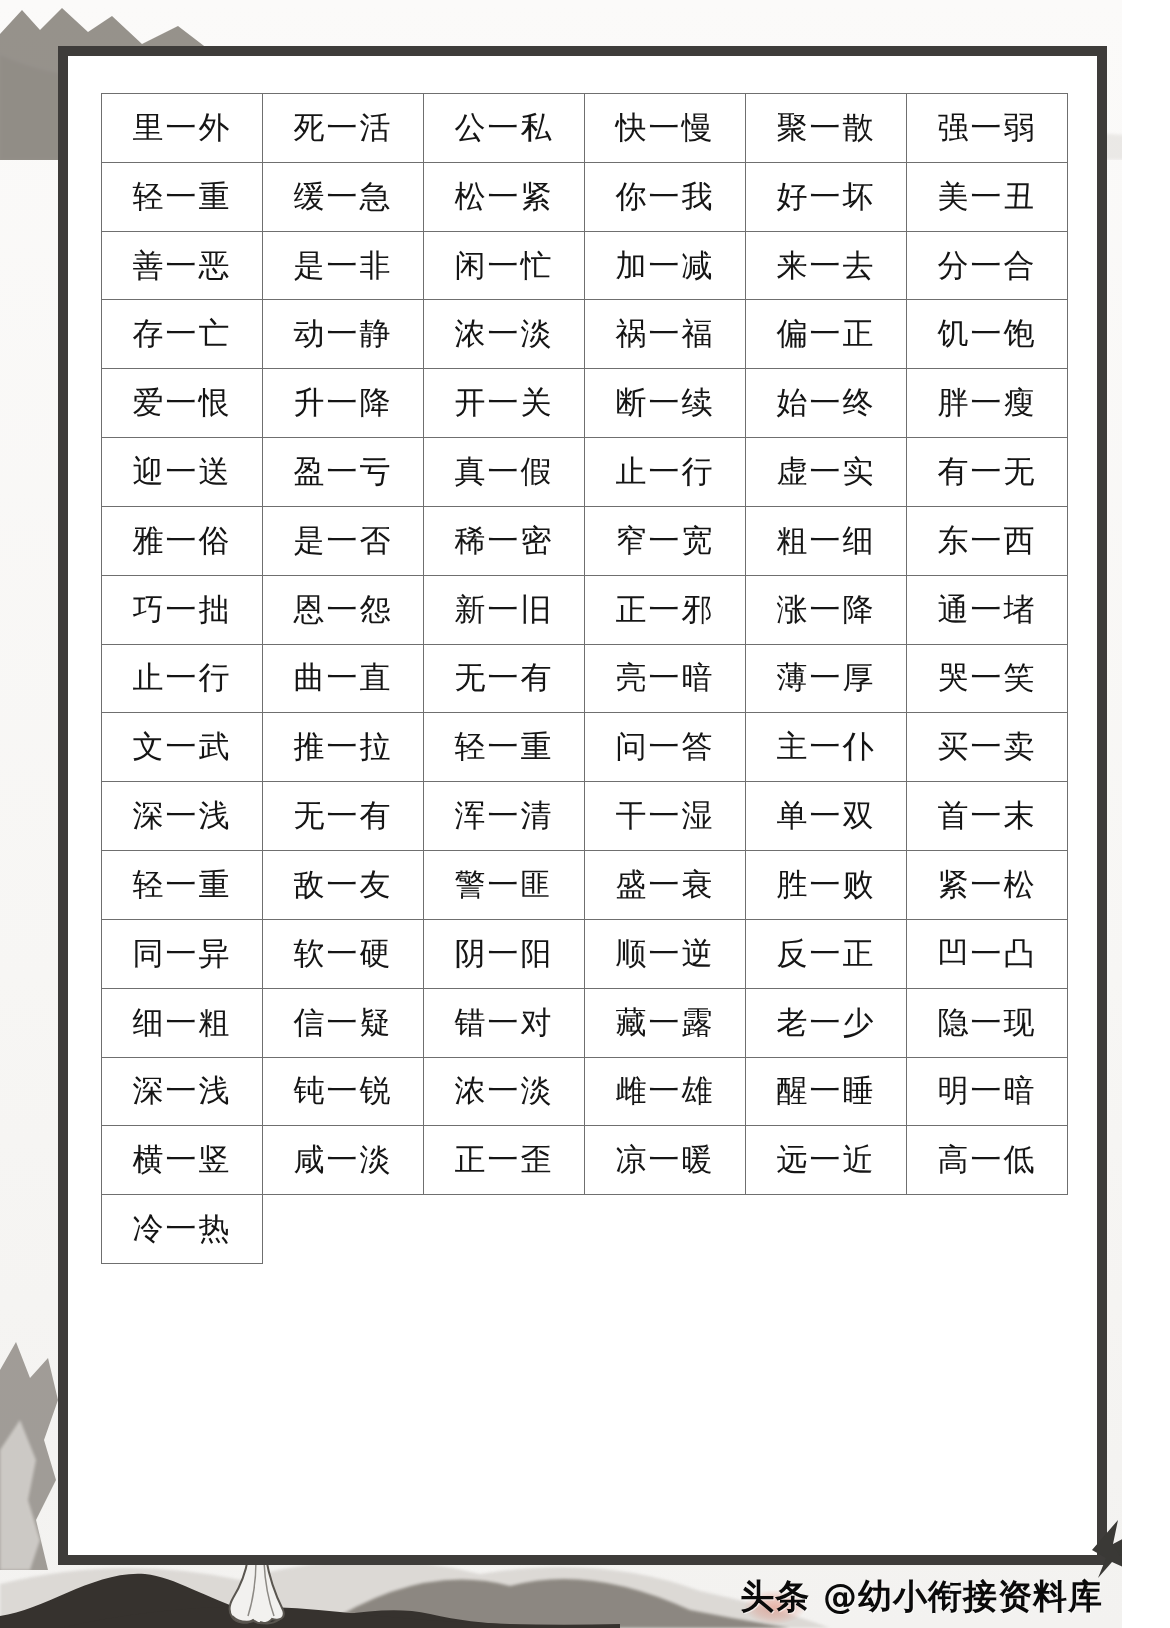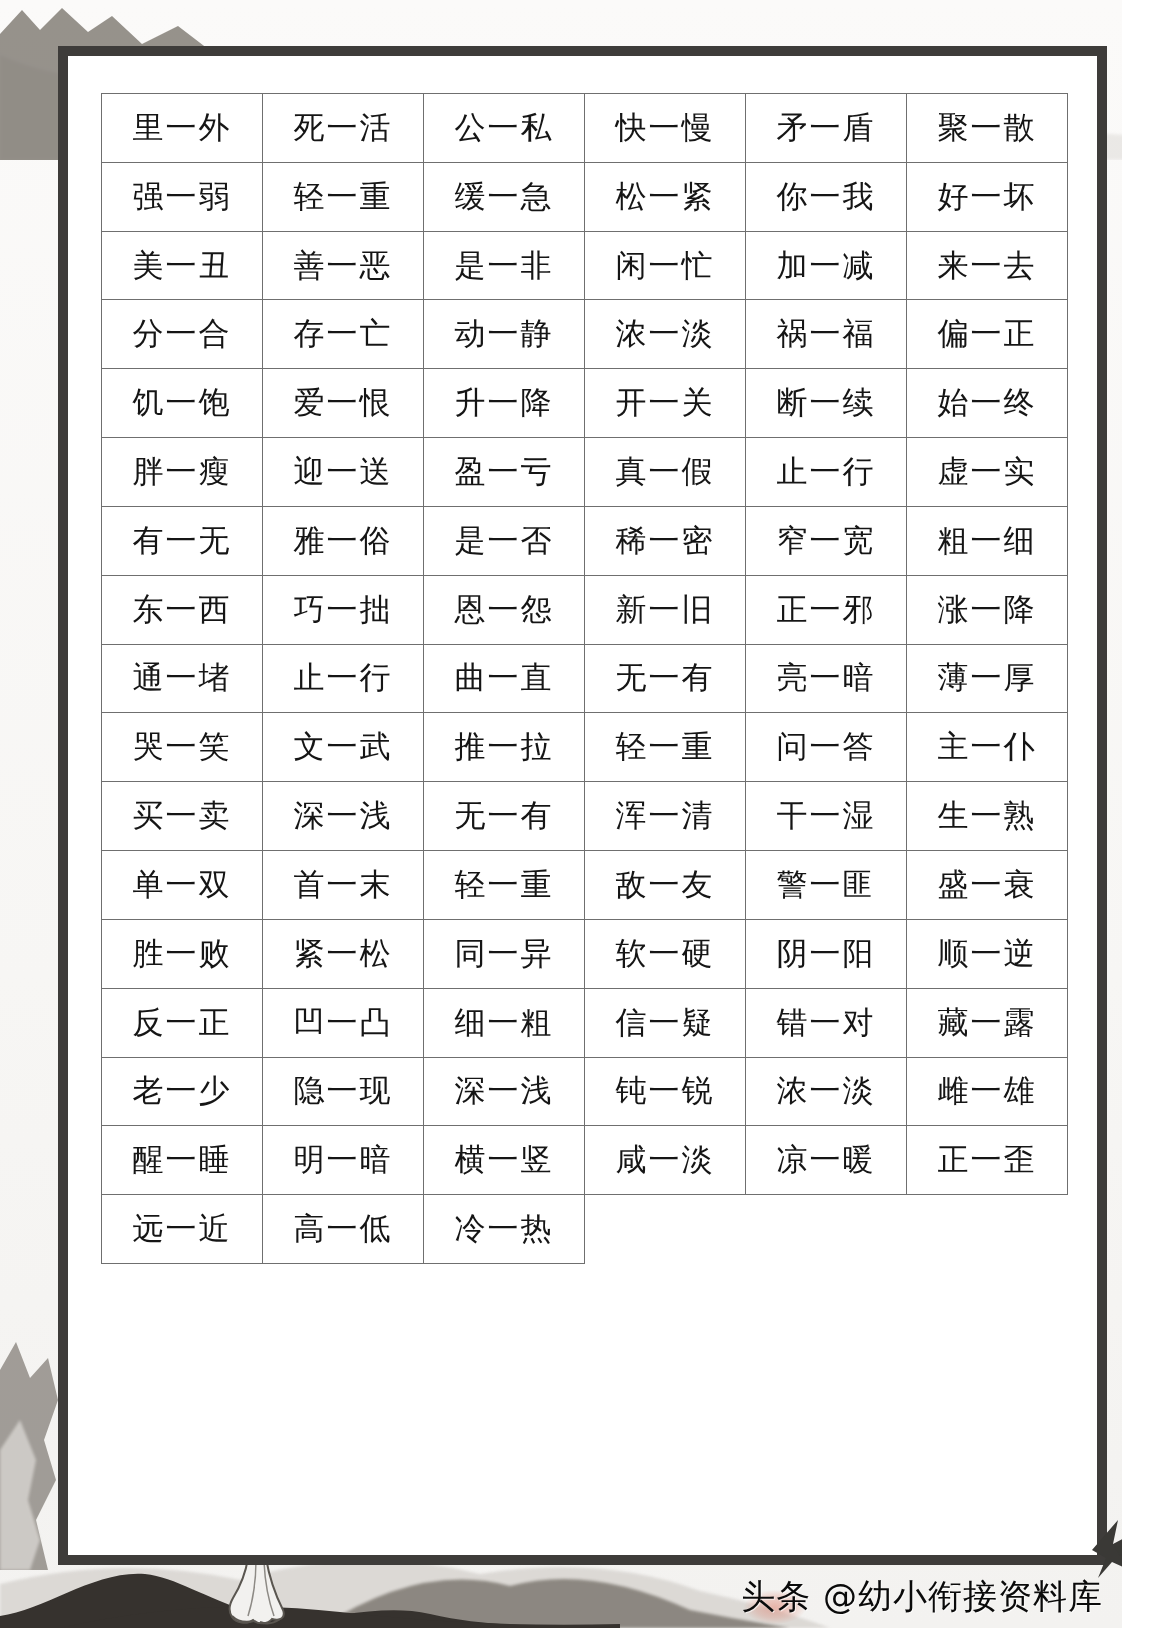--- a/index.html
+++ b/index.html
@@ -76,21 +76,21 @@
     letter-spacing: 2px;
     white-space: nowrap;
   }
 
   
   .watermark {
     position: absolute;
     right: 19px; top: 1574px;
     z-index: 5;
     font-size: 34px;
-    font-weight: normal;
+    font-weight: bold;
     color: var(--wm-color);
     letter-spacing: 1px;
     white-space: nowrap;
     text-shadow: 1px 1px 0 rgba(255,255,255,0.6);
   }
 </style>
 </head>
 <body>
 
 <div class="stage">
@@ -129,21 +129,20 @@
 
   <div class="deco pink-smudge"></div>
 
   <div class="frame">
     <div class="antonym-table">
 
     <div class="cell">里一外</div>
         <div class="cell">死一活</div>
         <div class="cell">公一私</div>
         <div class="cell">快一慢</div>
-        <div class="cell">矛一盾</div>
         <div class="cell">聚一散</div>
         <div class="cell">强一弱</div>
         <div class="cell">轻一重</div>
         <div class="cell">缓一急</div>
         <div class="cell">松一紧</div>
         <div class="cell">你一我</div>
         <div class="cell">好一坏</div>
         <div class="cell">美一丑</div>
         <div class="cell">善一恶</div>
         <div class="cell">是一非</div>
@@ -190,21 +189,20 @@
         <div class="cell">文一武</div>
         <div class="cell">推一拉</div>
         <div class="cell">轻一重</div>
         <div class="cell">问一答</div>
         <div class="cell">主一仆</div>
         <div class="cell">买一卖</div>
         <div class="cell">深一浅</div>
         <div class="cell">无一有</div>
         <div class="cell">浑一清</div>
         <div class="cell">干一湿</div>
-        <div class="cell">生一熟</div>
         <div class="cell">单一双</div>
         <div class="cell">首一末</div>
         <div class="cell">轻一重</div>
         <div class="cell">敌一友</div>
         <div class="cell">警一匪</div>
         <div class="cell">盛一衰</div>
         <div class="cell">胜一败</div>
         <div class="cell">紧一松</div>
         <div class="cell">同一异</div>
         <div class="cell">软一硬</div>
@@ -219,22 +217,22 @@
         <div class="cell">老一少</div>
         <div class="cell">隐一现</div>
         <div class="cell">深一浅</div>
         <div class="cell">钝一锐</div>
         <div class="cell">浓一淡</div>
         <div class="cell">雌一雄</div>
         <div class="cell">醒一睡</div>
         <div class="cell">明一暗</div>
         <div class="cell">横一竖</div>
         <div class="cell">咸一淡</div>
+        <div class="cell">正一歪</div>
         <div class="cell">凉一暖</div>
-        <div class="cell">正一歪</div>
         <div class="cell">远一近</div>
         <div class="cell">高一低</div>
         <div class="cell">冷一热</div>
       </div>
   </div>
 
   <div class="watermark">头条 @幼小衔接资料库</div>
 
 </div>
 

